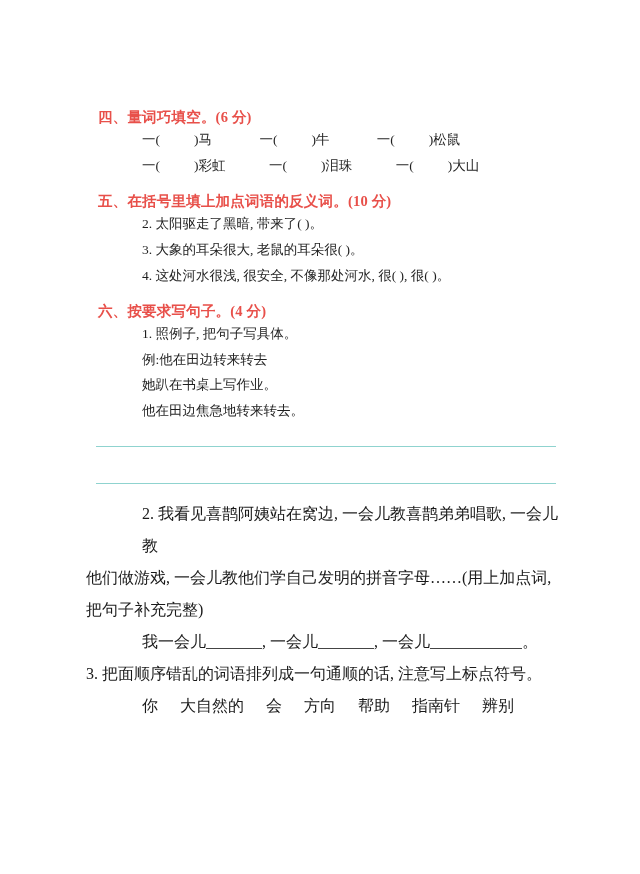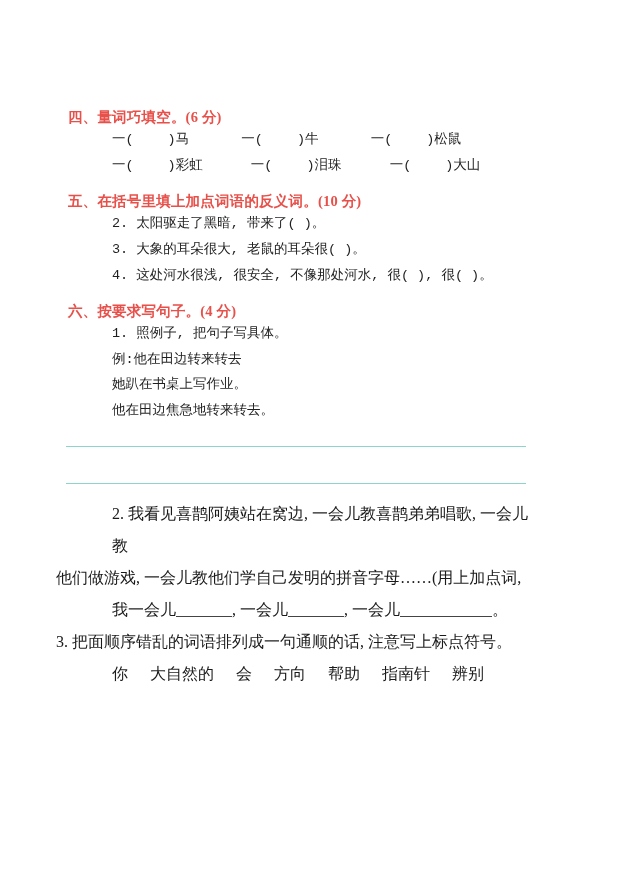--- a/index.html
+++ b/index.html
@@ -13,37 +13,37 @@
     font-family: "Liberation Serif", "DejaVu Serif", serif;
     color: #1a1a1a;
     overflow: hidden;
   }
   .page {
     position: relative;
     width: 592px;
     height: 874px;
     box-sizing: border-box;
     padding: 108px 56px 0 56px;
+    margin-left: 30px;
   }
   .section-head {
     color: #e8504a;
     font-size: 14.5px;
     font-weight: bold;
     margin: 0 0 0 12px;
     letter-spacing: 0.2px;
   }
   .block {
     margin-bottom: 14px;
   }
   .line {
     font-size: 13.5px;
     line-height: 1.9;
     color: #1f1f1f;
     margin: 0;
-    font-family: Liberation Mono, monospace;
   }
   .indent2 { padding-left: 56px; }
   .row-spaced span.item {
     display: inline-block;
   }
   .gap-a { margin-right: 44px; }
   .gap-b { margin-right: 40px; }
   .blank-underline {
     display: inline-block;
     border-bottom: 1px solid #444;
@@ -120,20 +120,21 @@
     <p class="line indent2">1. 照例子, 把句子写具体。</p>
     <p class="line indent2">例:他在田边转来转去</p>
     <p class="line indent2">她趴在书桌上写作业。</p>
     <p class="line indent2">他在田边焦急地转来转去。</p>
 
     <hr class="rule">
     <hr class="rule second">
 
     <p class="q-line indent2 after-rule">2. 我看见喜鹊阿姨站在窝边, 一会儿教喜鹊弟弟唱歌, 一会儿教</p>
     <p class="q-line">他们做游戏, 一会儿教他们学自己发明的拼音字母……(用上加点词,</p>
+    <p class="q-line">把句子补充完整)</p>
 
     <p class="q-line indent2">
       <span>我一会儿</span><span class="blank-underline"></span><span>, 一会儿</span><span class="blank-underline"></span><span>, 一会儿</span><span class="blank-underline w-long"></span><span>。</span>
     </p>
 
     <p class="q-line">3. 把面顺序错乱的词语排列成一句通顺的话, 注意写上标点符号。</p>
     <p class="q-line indent2 word-row">
       <span>你</span><span>大自然的</span><span>会</span><span>方向</span><span>帮助</span><span>指南针</span><span>辨别</span>
     </p>
   </div>

